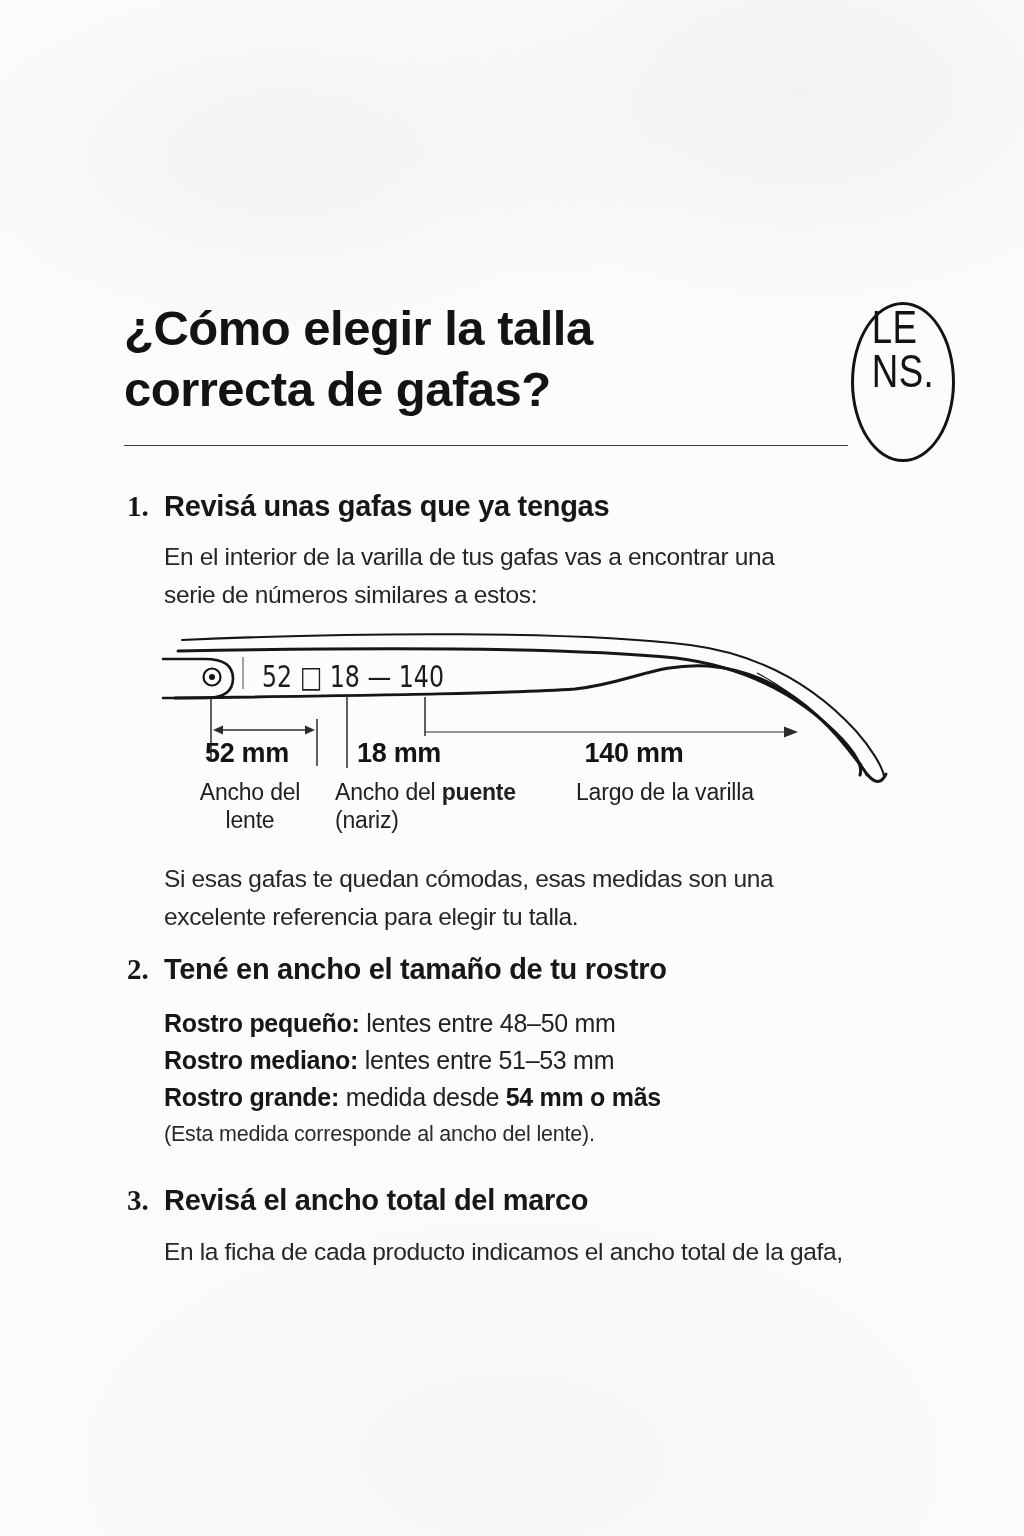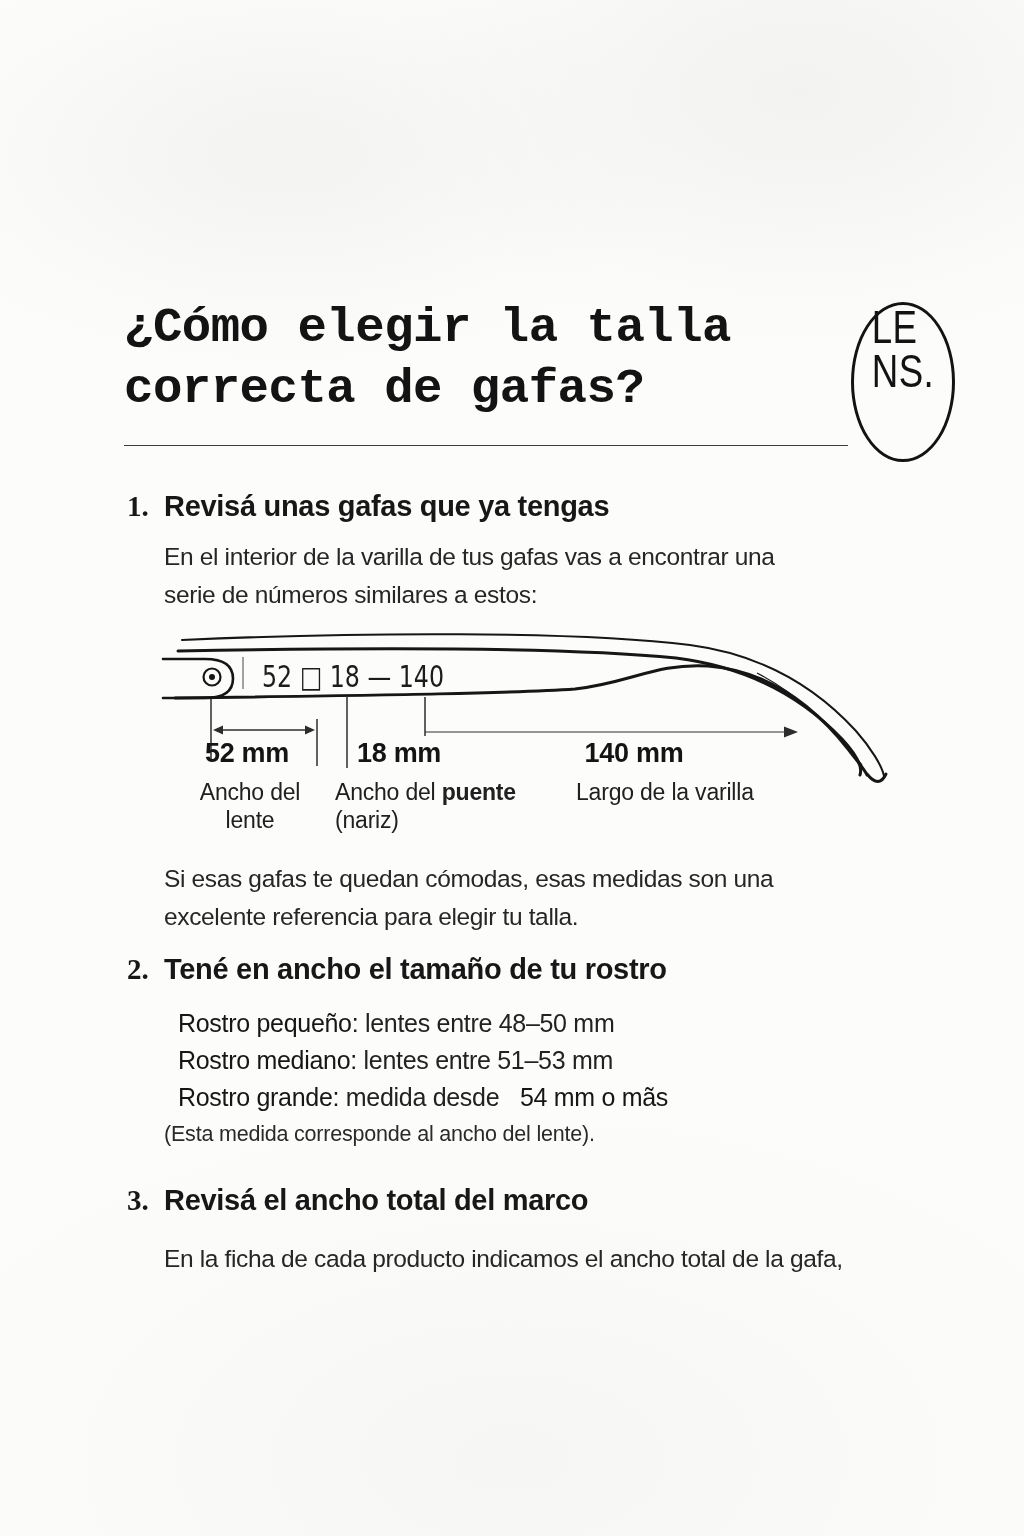--- a/index.html
+++ b/index.html
@@ -14,21 +14,21 @@
       radial-gradient(ellipse 620px 320px at 28% 10%, #f3f3f1 0%, rgba(243,243,241,0) 65%),
       radial-gradient(ellipse 700px 420px at 78% 6%, #f2f2f0 0%, rgba(242,242,240,0) 60%),
       radial-gradient(ellipse 900px 500px at 50% 95%, #f6f6f4 0%, rgba(246,246,244,0) 70%),
       #fcfcfb;
   }
   .abs{position:absolute;}
 
   
   .title{
     left:124px;top:298px;
-    font-family:Liberation Mono, monospace;
+    font-family:Liberation Sans, sans-serif;
     font-weight:700;
     font-size:49px;line-height:61px;
     letter-spacing:-0.5px;
     color:#131313;
   }
   .logo{
     left:851px;top:302px;width:104px;height:160px;
     border:3px solid #131313;border-radius:50%;
     box-sizing:border-box;
     display:flex;justify-content:center;
@@ -55,21 +55,21 @@
     font-family:"Liberation Serif","DejaVu Serif",serif;
     font-weight:700;letter-spacing:0;
   }
   
   .copy{
     font-size:24.5px;line-height:37.5px;
     letter-spacing:-0.35px;color:#262626;
     white-space:nowrap;
   }
   .items{font-size:25px;line-height:37px;letter-spacing:-0.3px;color:#222;white-space:nowrap;}
-  .items b{font-weight:400;color:#161616;margin-left:14px;}
+  .items b{font-weight:700;color:#161616;}
   .small-note{font-size:21.5px;letter-spacing:-0.2px;color:#2a2a2a;white-space:nowrap;}
 
   
   .diagram{left:0;top:615px;width:1024px;height:238px;}
   .diagram svg{position:absolute;left:0;top:0;}
   .dim-value{
     position:absolute;top:123px;
     font-size:27px;font-weight:700;letter-spacing:-0.3px;color:#141414;
     white-space:nowrap;
   }
@@ -173,17 +173,17 @@
     <div><b>Rostro mediano:</b><span> lentes entre 51–53 mm</span></div>
     <div><b>Rostro grande:</b><span> medida desde </span><b>54 mm o mãs</b></div>
   </div>
 
   <div class="abs small-note" style="left:164px;top:1122px;">(Esta medida corresponde al ancho del lente).</div>
 
   <div class="abs heading" style="left:127px;top:1183px;">
     <span class="num">3.</span><span>Revisá el ancho total del marco</span>
   </div>
 
-  <div class="abs copy" style="left:164px;top:1233px;margin-top:7px;">
+  <div class="abs copy" style="left:164px;top:1233px;">
     <div>En la ficha de cada producto indicamos el ancho total de la gafa,</div>
   </div>
 
 </div>
 
 </body></html>

